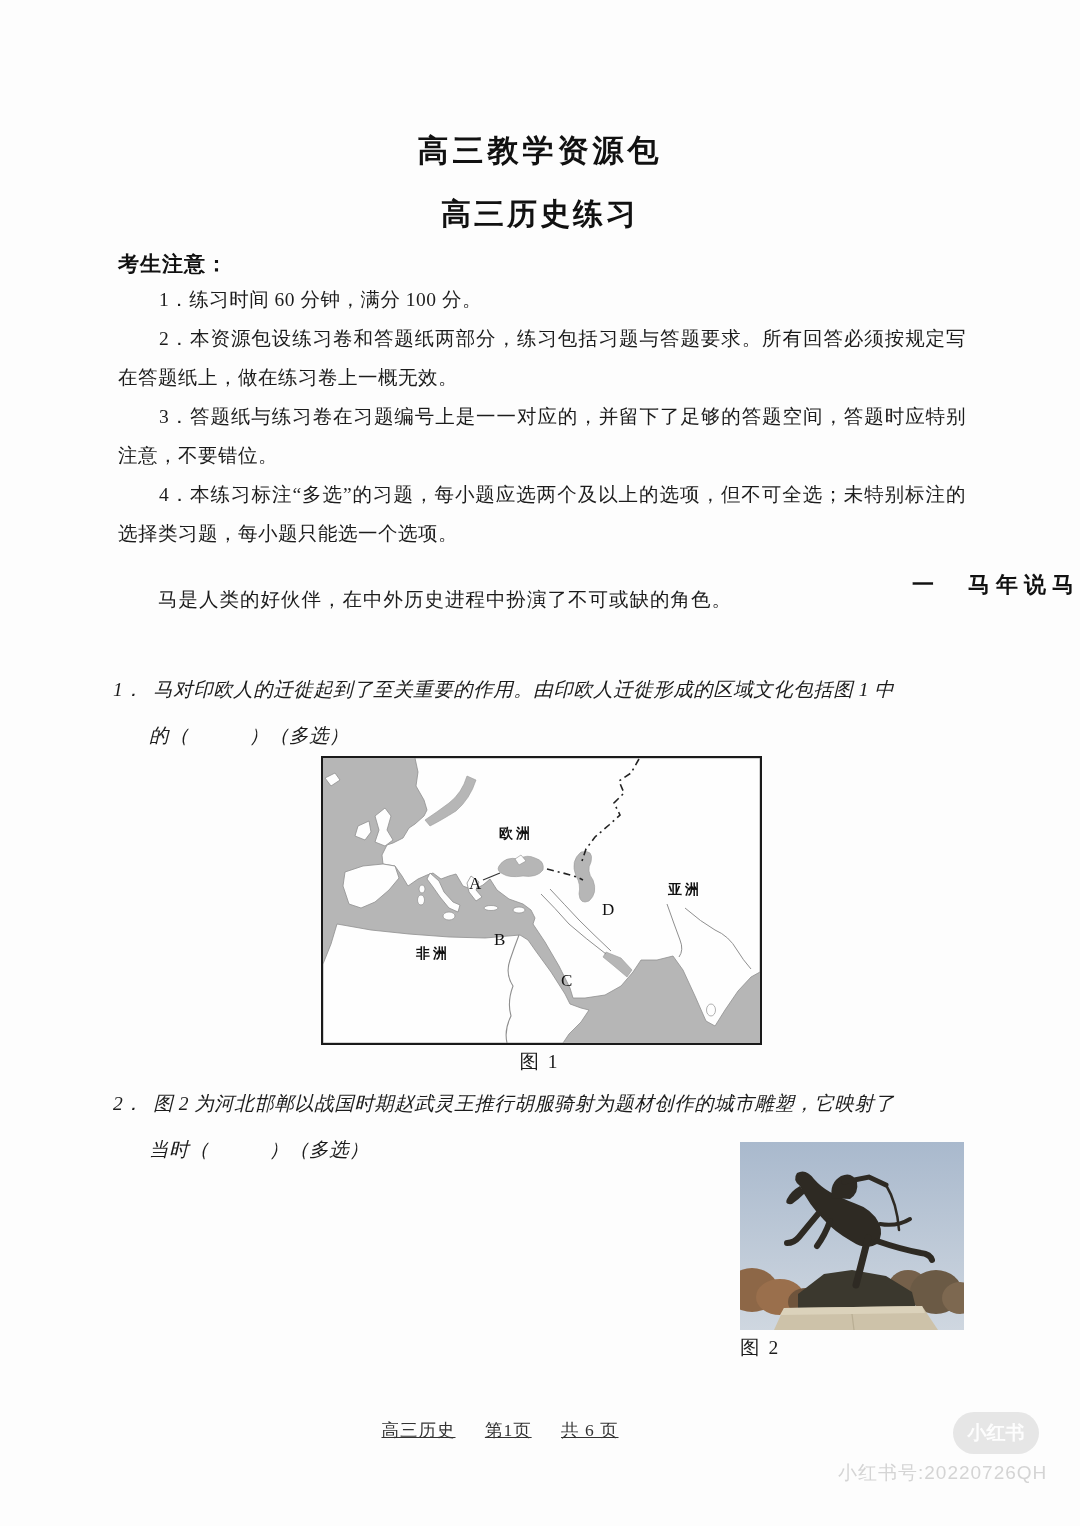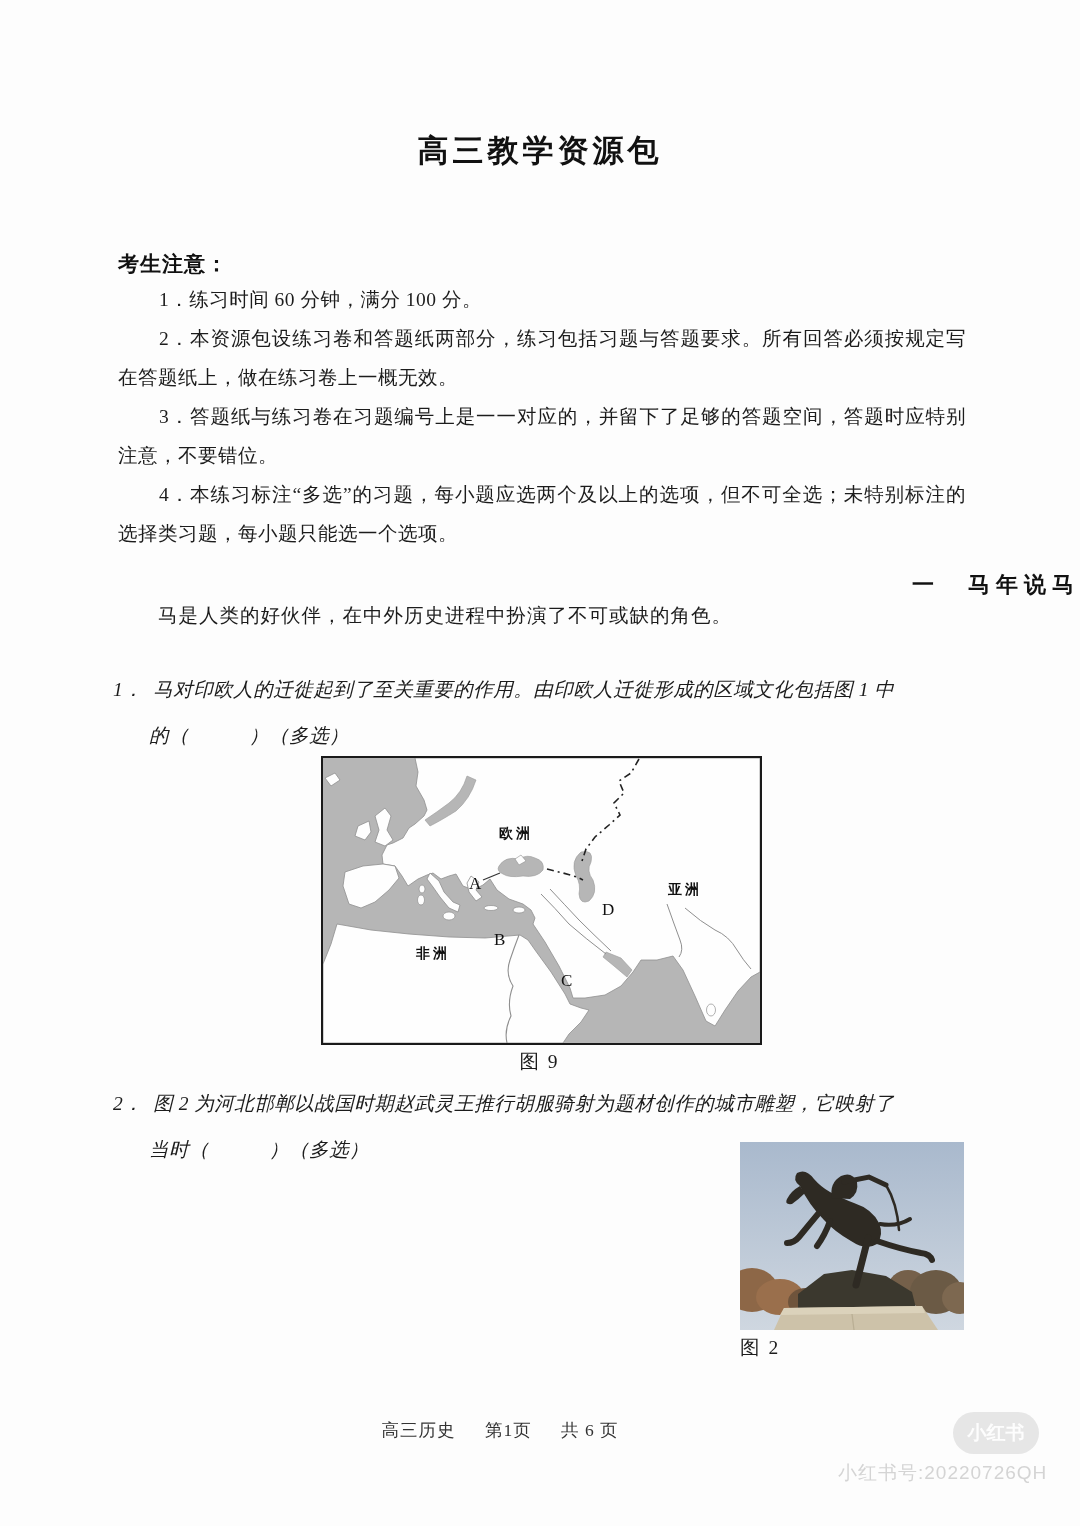--- a/index.html
+++ b/index.html
@@ -23,59 +23,60 @@
     font-weight:900;font-size:30px;letter-spacing:3px;color:#111;
   }
   .notice{position:absolute;left:118px;top:248px;width:848px;}
   .notice-heading{font-size:21px;font-weight:bold;line-height:32px;letter-spacing:1px;color:#111;}
   .notice-item{font-size:19.5px;line-height:39px;text-indent:2.1em;letter-spacing:0.5px;text-align:justify;}
   .section-heading{
     position:absolute;top:570px;left:0;width:1080px;text-align:right;
     font-family:"Liberation Sans","DejaVu Sans",sans-serif;
     font-weight:900;font-size:22px;letter-spacing:6px;color:#111;
   }
-  .section-intro{position:absolute;left:158px;top:602px;font-size:19.5px;letter-spacing:1px;}
+  .section-intro{position:absolute;left:158px;top:586px;font-size:19.5px;letter-spacing:1px;}
   .qline{position:absolute;font-size:19.5px;letter-spacing:0.5px;white-space:nowrap;font-style:italic;}
   .qnum{display:inline-block;margin-right:10px;}
   .map-figure{
     position:absolute;left:321px;top:756px;width:437px;height:285px;
     border:2px solid #1a1a1a;background:#b6b6b6;box-sizing:content-box;
   }
   .map-caption{position:absolute;left:321px;top:1048px;width:437px;text-align:center;font-size:19.5px;letter-spacing:2px;}
   .options{position:absolute;left:148px;top:1178px;}
   .option{font-size:19.5px;line-height:24px;height:24px;margin-bottom:24px;letter-spacing:1px;white-space:nowrap;}
   .statue-figure{
     position:absolute;left:740px;top:1142px;width:224px;height:188px;overflow:hidden;
   }
   .statue-caption{position:absolute;left:740px;top:1334px;width:224px;text-align:left;font-size:19.5px;letter-spacing:2px;}
   .footer{
     position:absolute;top:1418px;left:0;width:1000px;text-align:center;
     font-size:17.5px;color:#333;letter-spacing:1px;
   }
-  .footer span{margin:16px 12px;}
+  .footer span{margin:16px 12px;text-decoration:underline;}
   .wm-badge{
     position:absolute;left:953px;top:1412px;width:86px;height:42px;border-radius:21px;
     background:#e6e6e6;display:flex;align-items:center;justify-content:center;
     font-family:"Liberation Sans","DejaVu Sans",sans-serif;font-weight:bold;font-size:19px;color:#fdfdfd;
   }
   .wm-id{
     position:absolute;left:838px;top:1460px;
     font-family:"Liberation Sans","DejaVu Sans",sans-serif;
     font-size:19px;color:#d4d4d4;letter-spacing:1px;
   }
   svg text{user-select:none;}
   .map-cont{font-family:"Liberation Sans","DejaVu Sans",sans-serif;font-weight:bold;font-size:14px;fill:#111;}
   .map-letter{font-family:"Liberation Serif","DejaVu Serif",serif;font-size:17px;fill:#111;}
 </style>
 </head>
 <body>
 
 <div class="page">
 
   <div class="title-main">高三教学资源包</div>
+  <div class="title-sub">高三历史练习</div>
 
   <div class="notice">
     <div class="notice-heading">考生注意：</div>
     <div class="notice-item">1．练习时间 60 分钟，满分 100 分。</div>
     <div class="notice-item">2．本资源包设练习卷和答题纸两部分，练习包括习题与答题要求。所有回答必须按规定写在答题纸上，做在练习卷上一概无效。</div>
     <div class="notice-item">3．答题纸与练习卷在习题编号上是一一对应的，并留下了足够的答题空间，答题时应特别注意，不要错位。</div>
     <div class="notice-item">4．本练习标注“多选”的习题，每小题应选两个及以上的选项，但不可全选；未特别标注的选择类习题，每小题只能选一个选项。</div>
   </div>
 
   <div class="section-heading">一　马年说马</div>
@@ -139,21 +140,21 @@
       <text class="map-cont" x="193" y="80" text-anchor="middle" letter-spacing="3">欧洲</text>
       <text class="map-cont" x="362" y="136" text-anchor="middle" letter-spacing="3">亚洲</text>
       <text class="map-cont" x="110" y="200" text-anchor="middle" letter-spacing="3">非洲</text>
 
       <text class="map-letter" x="146" y="131">A</text>
       <text class="map-letter" x="171" y="187">B</text>
       <text class="map-letter" x="238" y="228">C</text>
       <text class="map-letter" x="279" y="157">D</text>
     </svg>
   </div>
-  <div class="map-caption">图 9</div>
+  <div class="map-caption">图 1</div>
 
   <div class="qline" style="left:113px;top:1090px;">
     <span class="qnum">2．</span><span>图 2 为河北邯郸以战国时期赵武灵王推行胡服骑射为题材创作的城市雕塑，它映射了</span>
   </div>
   <div class="qline" style="left:149px;top:1136px;text-align:right;">当时（　　　）（多选）</div>
 
 
   <div class="statue-figure">
     <svg width="224" height="188" viewBox="0 0 224 188">
       <defs>

